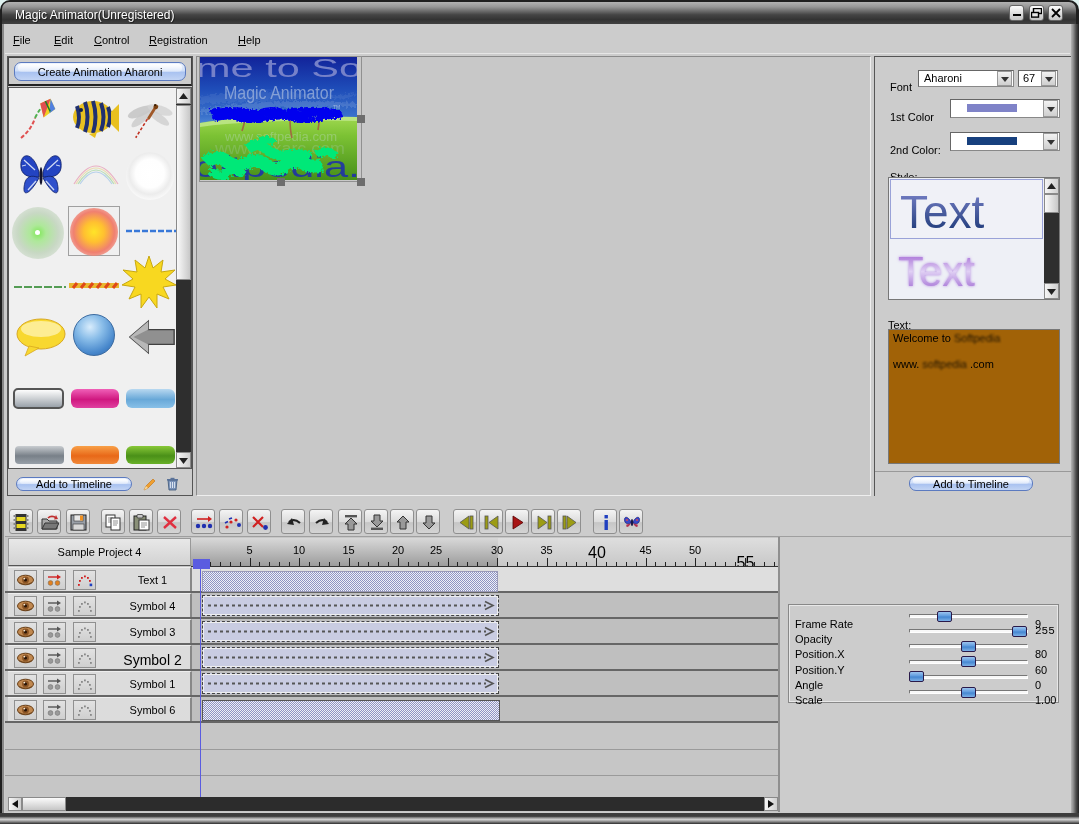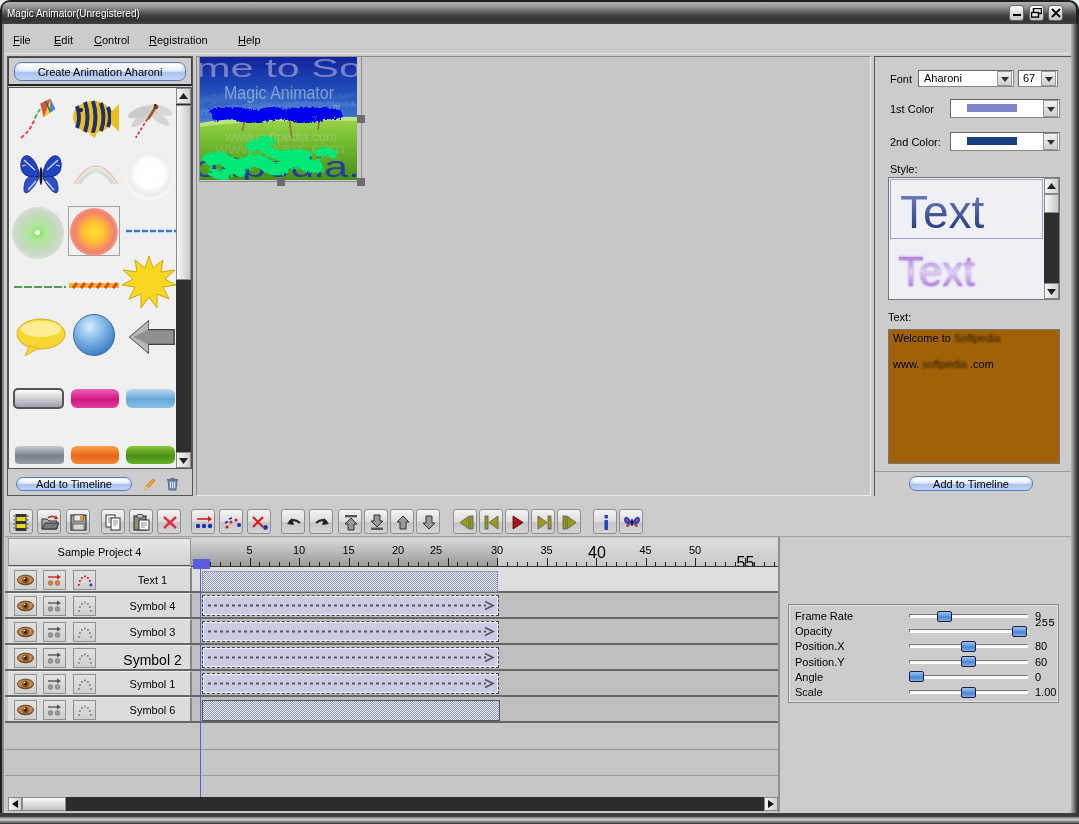--- a/index.html
+++ b/index.html
@@ -3,41 +3,41 @@
 <meta charset="utf-8">
 <style>
 * { margin:0; padding:0; box-sizing:border-box; }
 html,body { width:1079px; height:824px; overflow:hidden; }
 body { font-family:"Liberation Sans", sans-serif; background:#dff2f0; position:relative; }
 .abs { position:absolute; }
 .stripe { background:repeating-linear-gradient(90deg,#d6d6d6 0 2px,#c4c4c4 2px 4px); }
 .win { position:absolute; left:0; top:0; width:1079px; height:824px; background:#1f1f1f; border-radius:10px 10px 0 0; }
 .titlebar { position:absolute; left:2px; top:2px; width:1074px; height:22px; border-radius:7px 7px 0 0;
   background:linear-gradient(#b2b2b2 0%,#979797 22%,#6e6e6e 40%,#454545 58%,#333333 80%,#414141 100%); }
-.titletext { position:absolute; left:7px; top:8px; font-size:10px; color:#fff; text-shadow:1px 1px 0 #222; }
+.titletext { position:absolute; left:15px; top:8px; font-size:12px; color:#fff; text-shadow:1px 1px 0 #222; }
 .winbtn { position:absolute; top:5px; width:15px; height:16px; background:linear-gradient(#fdfdfd,#d8d8d8 60%,#c4c4c4); border:1px solid #666; border-radius:3px; color:#000; }
 .frame-inner { position:absolute; left:4px; top:24px; width:1067px; height:789px; background:#cccccc; }
 .menuitem { position:absolute; top:10px; font-size:11px; color:#000; }
 .menuitem u { text-decoration:underline; }
 
 .pill { position:absolute; border:1px solid #5b7ac0; border-radius:7px;
   background:linear-gradient(#eef4fe 0%,#cfdef8 45%,#a9c2f0 55%,#c2d4f4 100%); font-size:11px; text-align:center; color:#000; }
 .pill::before{ content:""; position:absolute; left:3px; right:3px; top:1px; height:45%; border-radius:6px; background:linear-gradient(rgba(255,255,255,.95),rgba(255,255,255,.25)); }
 .pill span{ position:relative; }
 
 .tbtn { position:absolute; top:0; width:24px; height:25px; border:1px solid #8f8f8f; border-radius:3px;
   background:linear-gradient(#f4f4f4,#dcdcdc 50%,#c6c6c6 55%,#d4d4d4); }
 .tbtn svg { position:absolute; left:3px; top:4px; }
 
 .rbtn { position:absolute; width:23px; height:20px; border:1px solid #909090; background:linear-gradient(#e2e2e2,#cfcfcf); }
 .rbtn svg { position:absolute; left:2px; top:2px; }
 
 .sb-arrow { position:absolute; background:linear-gradient(90deg,#f6f6f6,#cfcfcf); border:1px solid #8a8a8a; }
 .checker { background:repeating-conic-gradient(#8e94c4 0% 25%, #eff0f6 0% 50%); background-size:2px 2px; }
-.slab { position:absolute; font-size:11px; color:#000; }
+.slab { position:absolute; font-size:11px; color:#000;margin-top:8px; }
 .strack { position:absolute; height:4px; background:#f8f8f8; border:1px solid #777; border-bottom-color:#fff; border-right-color:#fff; }
 .sthumb { position:absolute; width:15px; height:11px; border:1px solid #2a1a4a; border-radius:2px;
   background:linear-gradient(#9cc4ee 0%,#5e9ade 45%,#4486d0 55%,#7db0e6 100%); }
 .combo { position:absolute; background:#fff; border:1px solid #888; border-top-color:#666; border-left-color:#666; }
 .cbtn { position:absolute; width:15px; border:1px solid #999; background:linear-gradient(#f2f2f2,#cfcfcf); }
 .carr { position:absolute; width:0; height:0; border:4px solid transparent; border-top:5px solid #333; }
 </style>
 </head>
 <body>
 <div class="win"></div>

